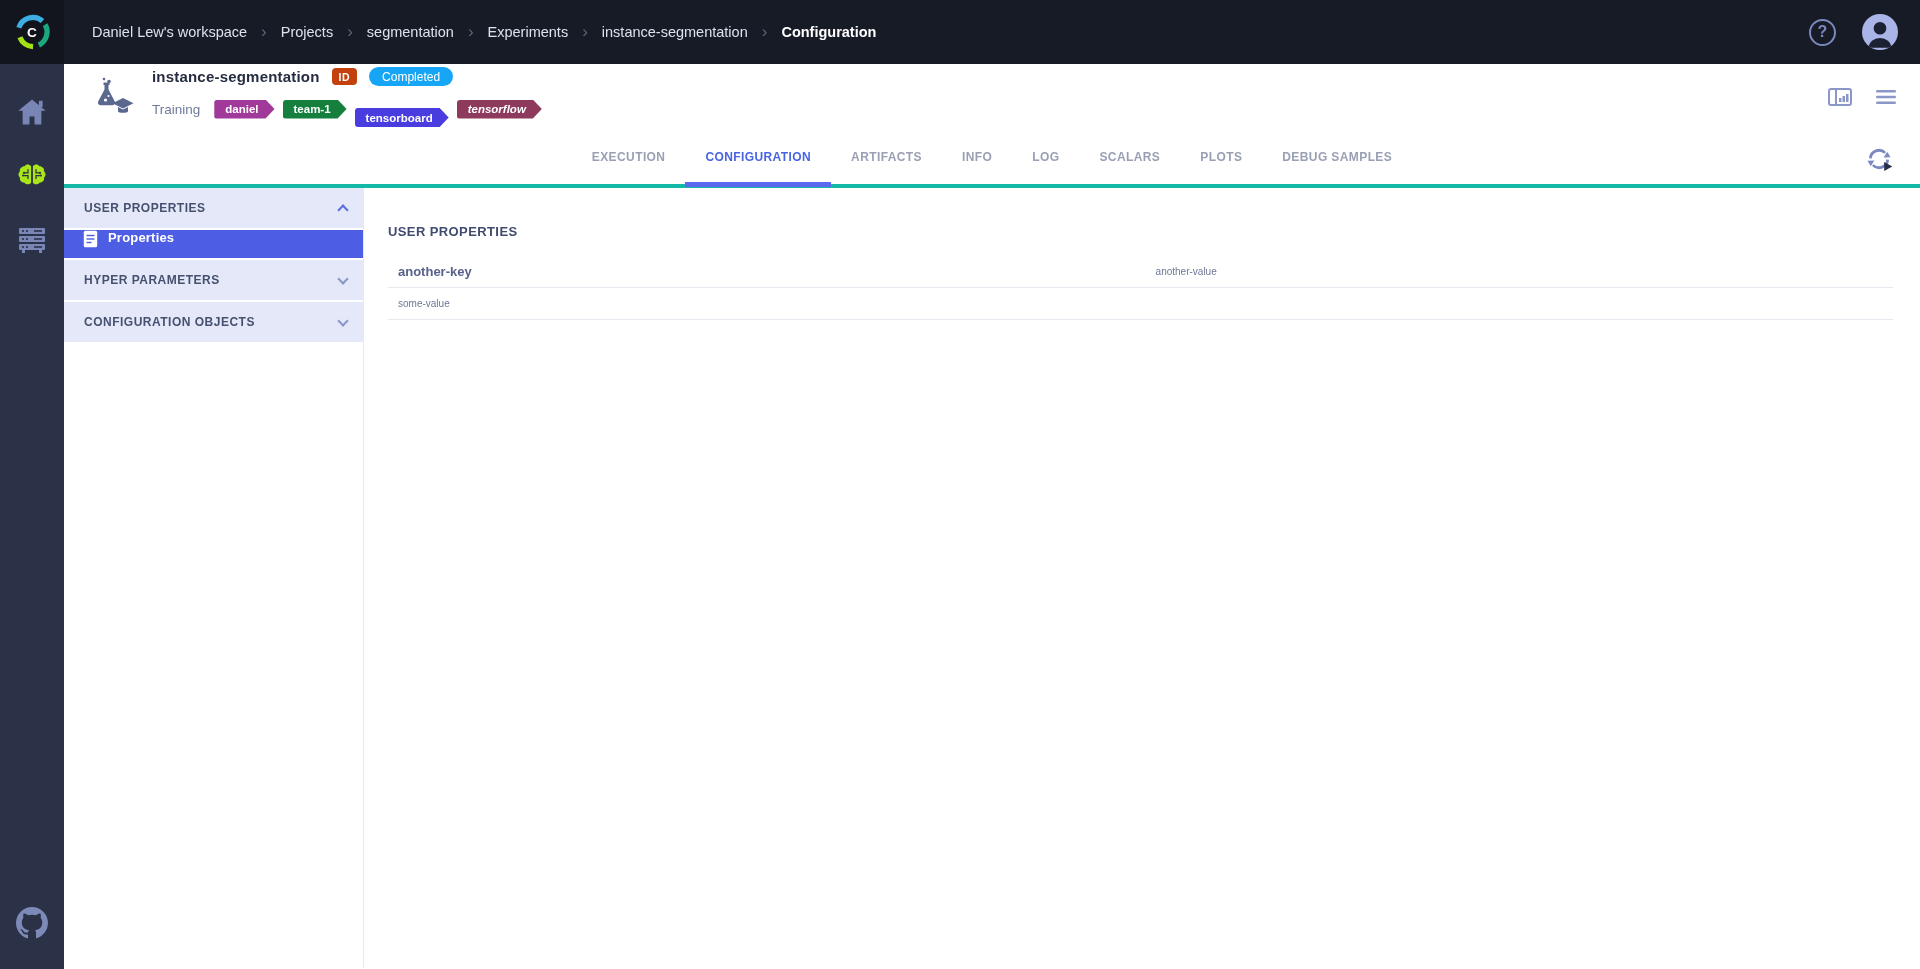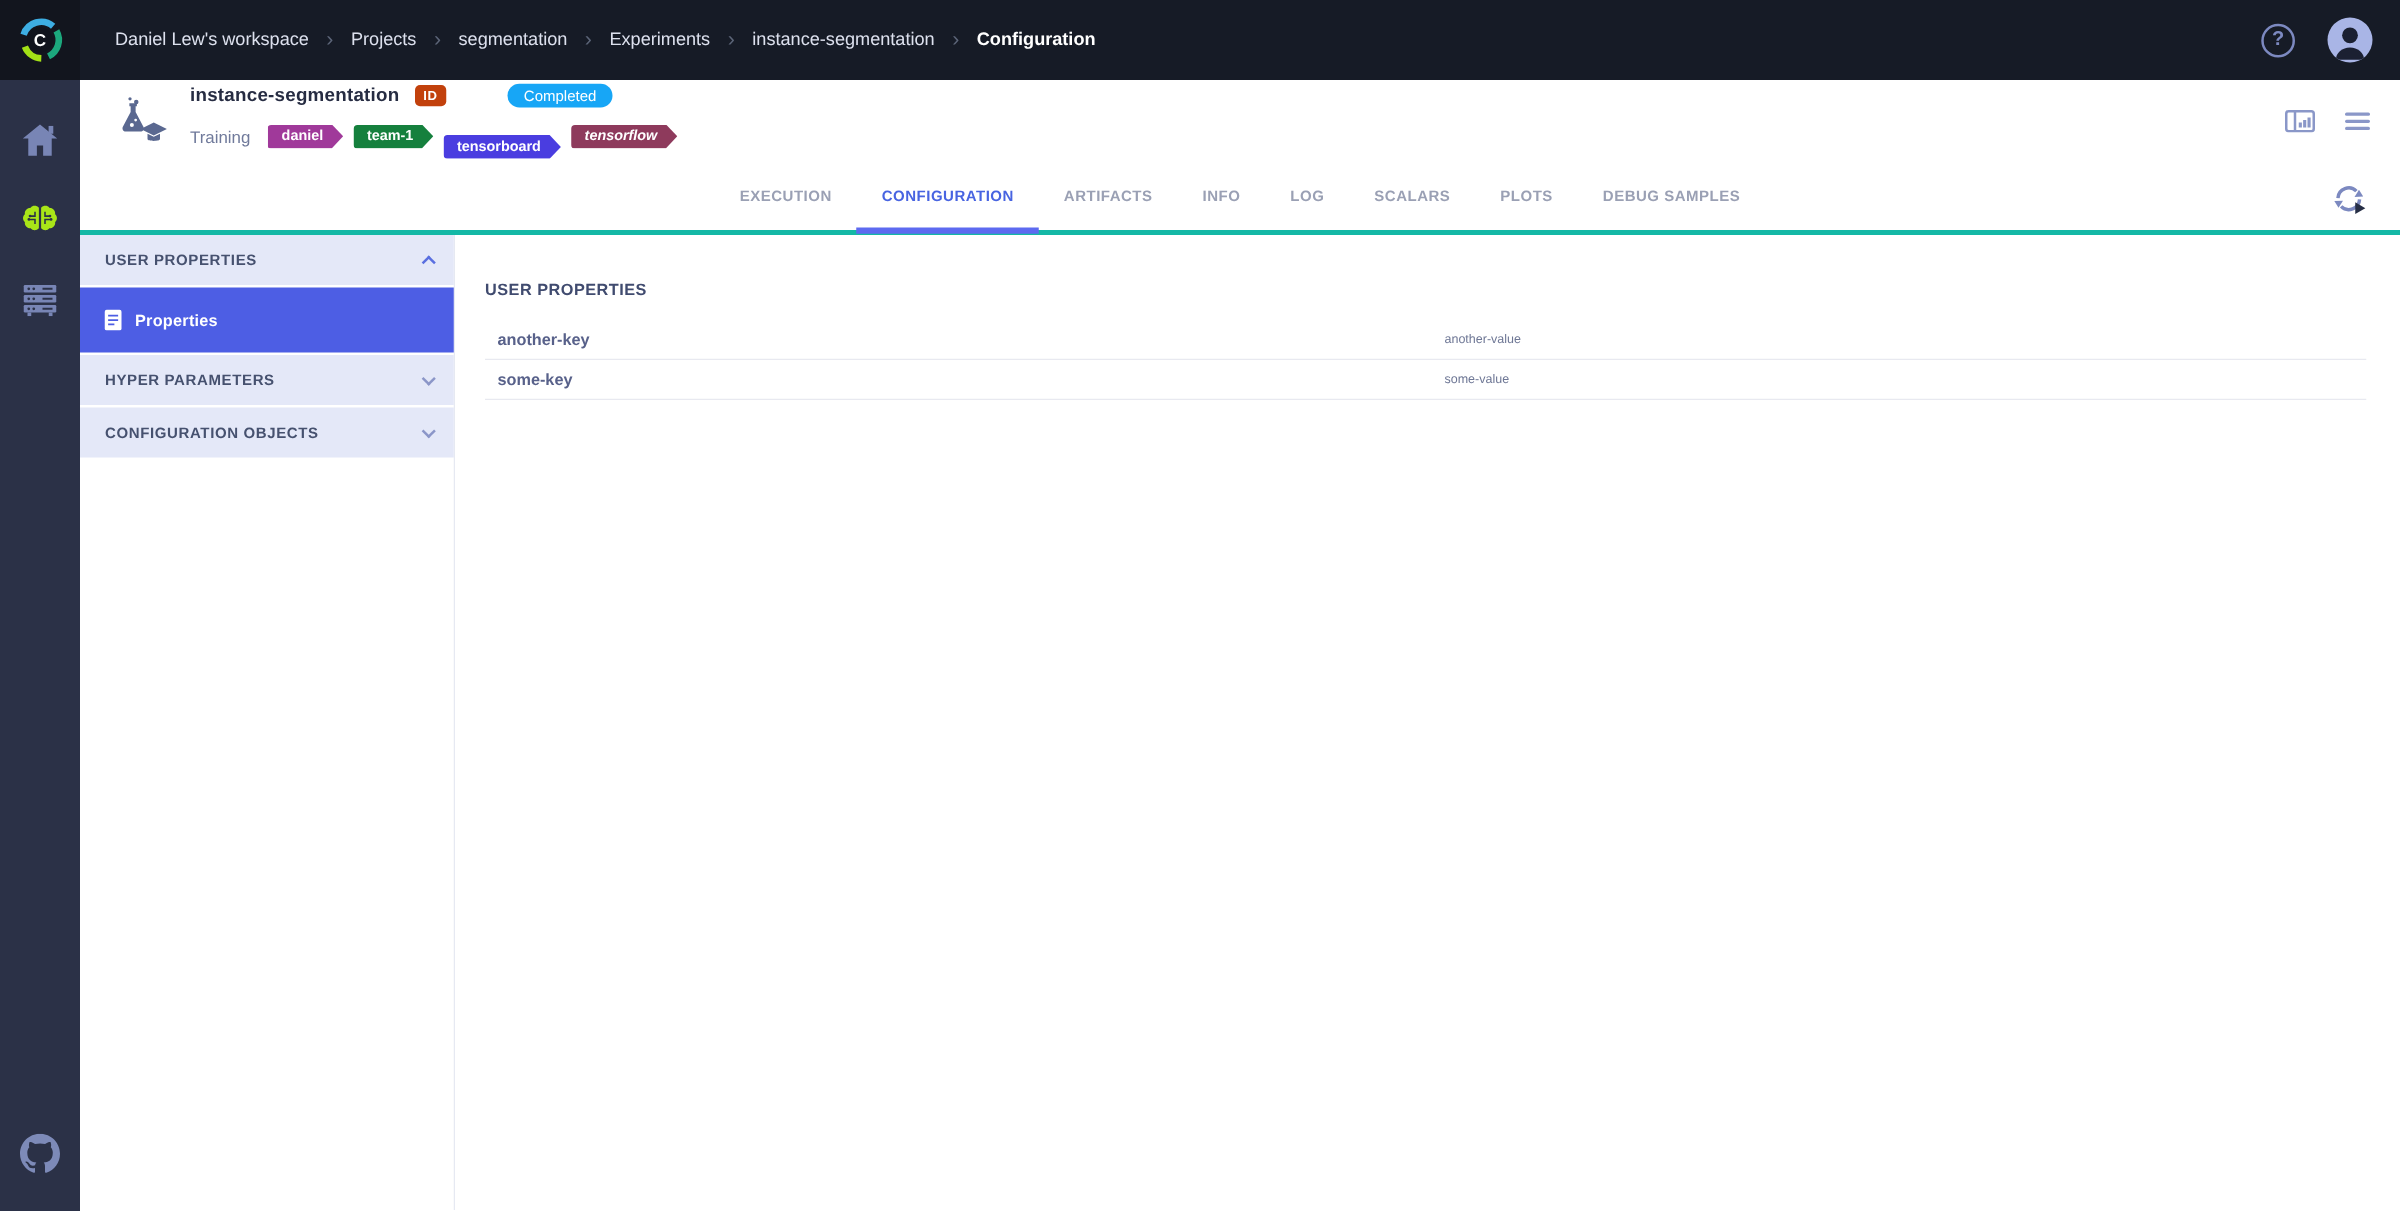--- a/index.html
+++ b/index.html
@@ -40,21 +40,21 @@
     background:#fff; }
 
   
   .exp-header { height:66px; display:flex; align-items:center; padding:0 24px 0 28px; }
   .exp-type-icon { width:46px; height:44px; margin-right:14px; flex:0 0 auto; }
   .exp-head-text { display:flex; flex-direction:column; gap:5px; }
   .exp-title-row { display:flex; align-items:center; gap:12px; }
   .exp-title { font-size:15px; font-weight:bold; color:#262c42; letter-spacing:.2px; }
   .id-badge { background:#c2410c; color:#fff; font-size:10.5px; font-weight:bold;
     border-radius:4px; padding:2.5px 7px; cursor:pointer; letter-spacing:.5px; }
-  .status-badge { color:#fff; font-size:12px; border-radius:11px; padding:2.5px 13px;margin-left:37px; }
+  .status-badge { color:#fff; font-size:12px; border-radius:11px; padding:2.5px 13px; }
   .exp-sub-row { display:flex; align-items:center; gap:8px; }
   .exp-type-label { font-size:13.5px; color:#707a9b; margin-right:6px; }
   .tag { color:#fff; font-size:11.5px; font-weight:bold; padding:3.5px 16px 3.5px 11px;
     clip-path:polygon(0 0, calc(100% - 9px) 0, 100% 50%, calc(100% - 9px) 100%, 0 100%);
     border-radius:3px 0 0 3px; cursor:pointer; }
   .exp-header-right { margin-left:auto; display:flex; align-items:center; gap:24px; }
   .hdr-icon { cursor:pointer; display:flex; align-items:center; }
 
   
   .tabbar { height:58px; position:relative; display:flex; align-items:center;
@@ -72,21 +72,21 @@
   .left-panel { width:300px; flex:0 0 300px; border-right:1px solid #e6e9f2;
     background:#fff; }
   .panel-row { height:40px; margin-bottom:2px; display:flex; align-items:center;
     background:#e4e8f8; padding:0 16px 0 20px; cursor:pointer; }
   .panel-row .label { font-size:12px; font-weight:bold; letter-spacing:.5px;
     color:#46516f; }
   .chev { width:8px; height:8px; border-right:2px solid #8b96c8;
     border-bottom:2px solid #8b96c8; transform:rotate(45deg); margin-left:auto;
     margin-top:-3px; }
   .chev.up { transform:rotate(-135deg); border-color:#5a6fe0; margin-top:4px; }
-  .panel-item { height:52px; margin-bottom:2px; display:flex; align-items:center;
+  .panel-item { height:28px; margin-bottom:2px; display:flex; 
     background:#4d5ee4; color:#fff; padding-left:19px; cursor:pointer; }
   .panel-item .label { font-size:13px; font-weight:bold; margin-left:10px;
     letter-spacing:.2px; }
 
   .content { flex:1; padding:36px 27px 0 24px; }
   .content-heading { font-size:13px; font-weight:bold; color:#404b6f;
     letter-spacing:.4px; }
   .props-table { margin-top:17px; }
   .prop-row { display:flex; height:32px; align-items:center;
     border-bottom:1px solid #e8e9f0; padding-left:10px;gap:40px; }
@@ -280,20 +280,19 @@
     </div>
 
     <div class="content">
       <div class="content-heading">USER PROPERTIES</div>
       <div class="props-table">
         <div class="prop-row">
           <div class="prop-key">another-key</div>
           <div class="prop-val">another-value</div>
         </div>
         <div class="prop-row">
-          <div class="prop-key">some-key</div>
           <div class="prop-val">some-value</div>
         </div>
       </div>
     </div>
 
   </div>
 </div>
 
 </body></html>

